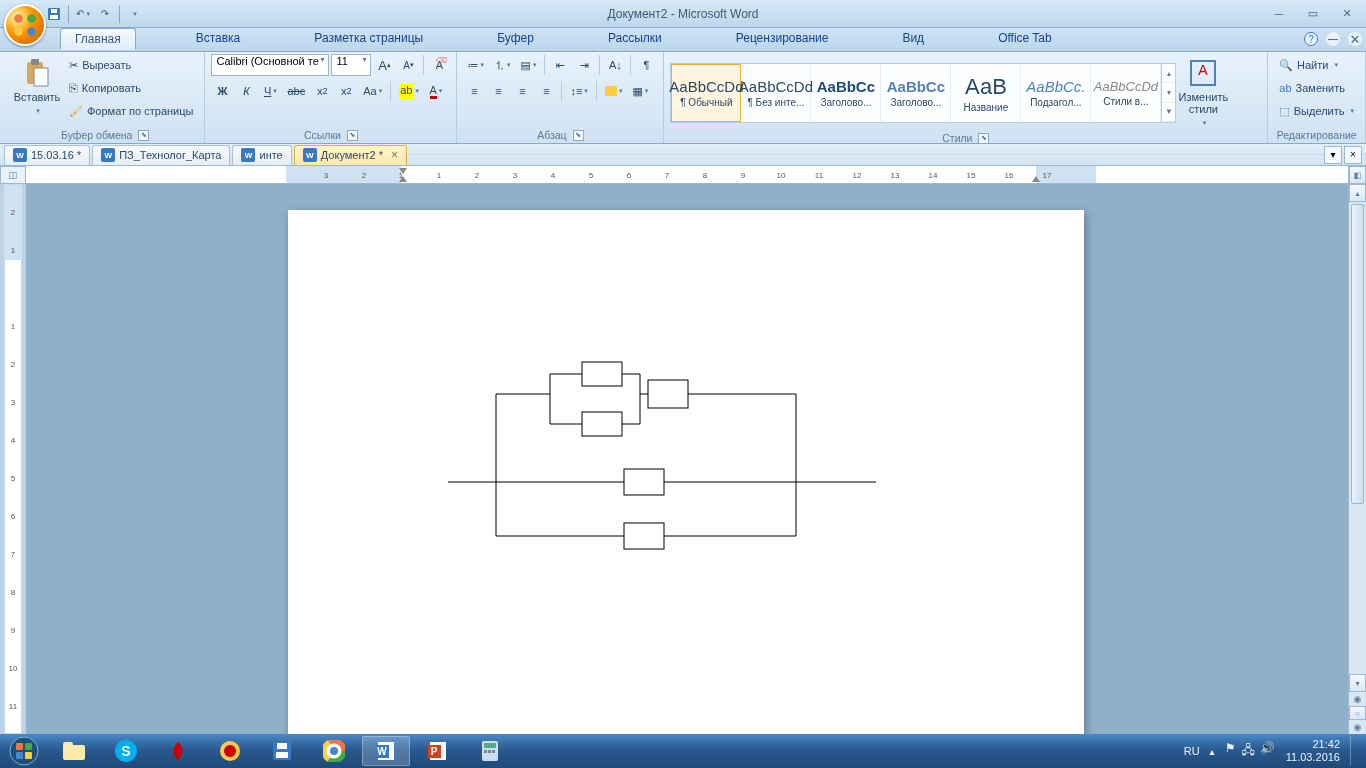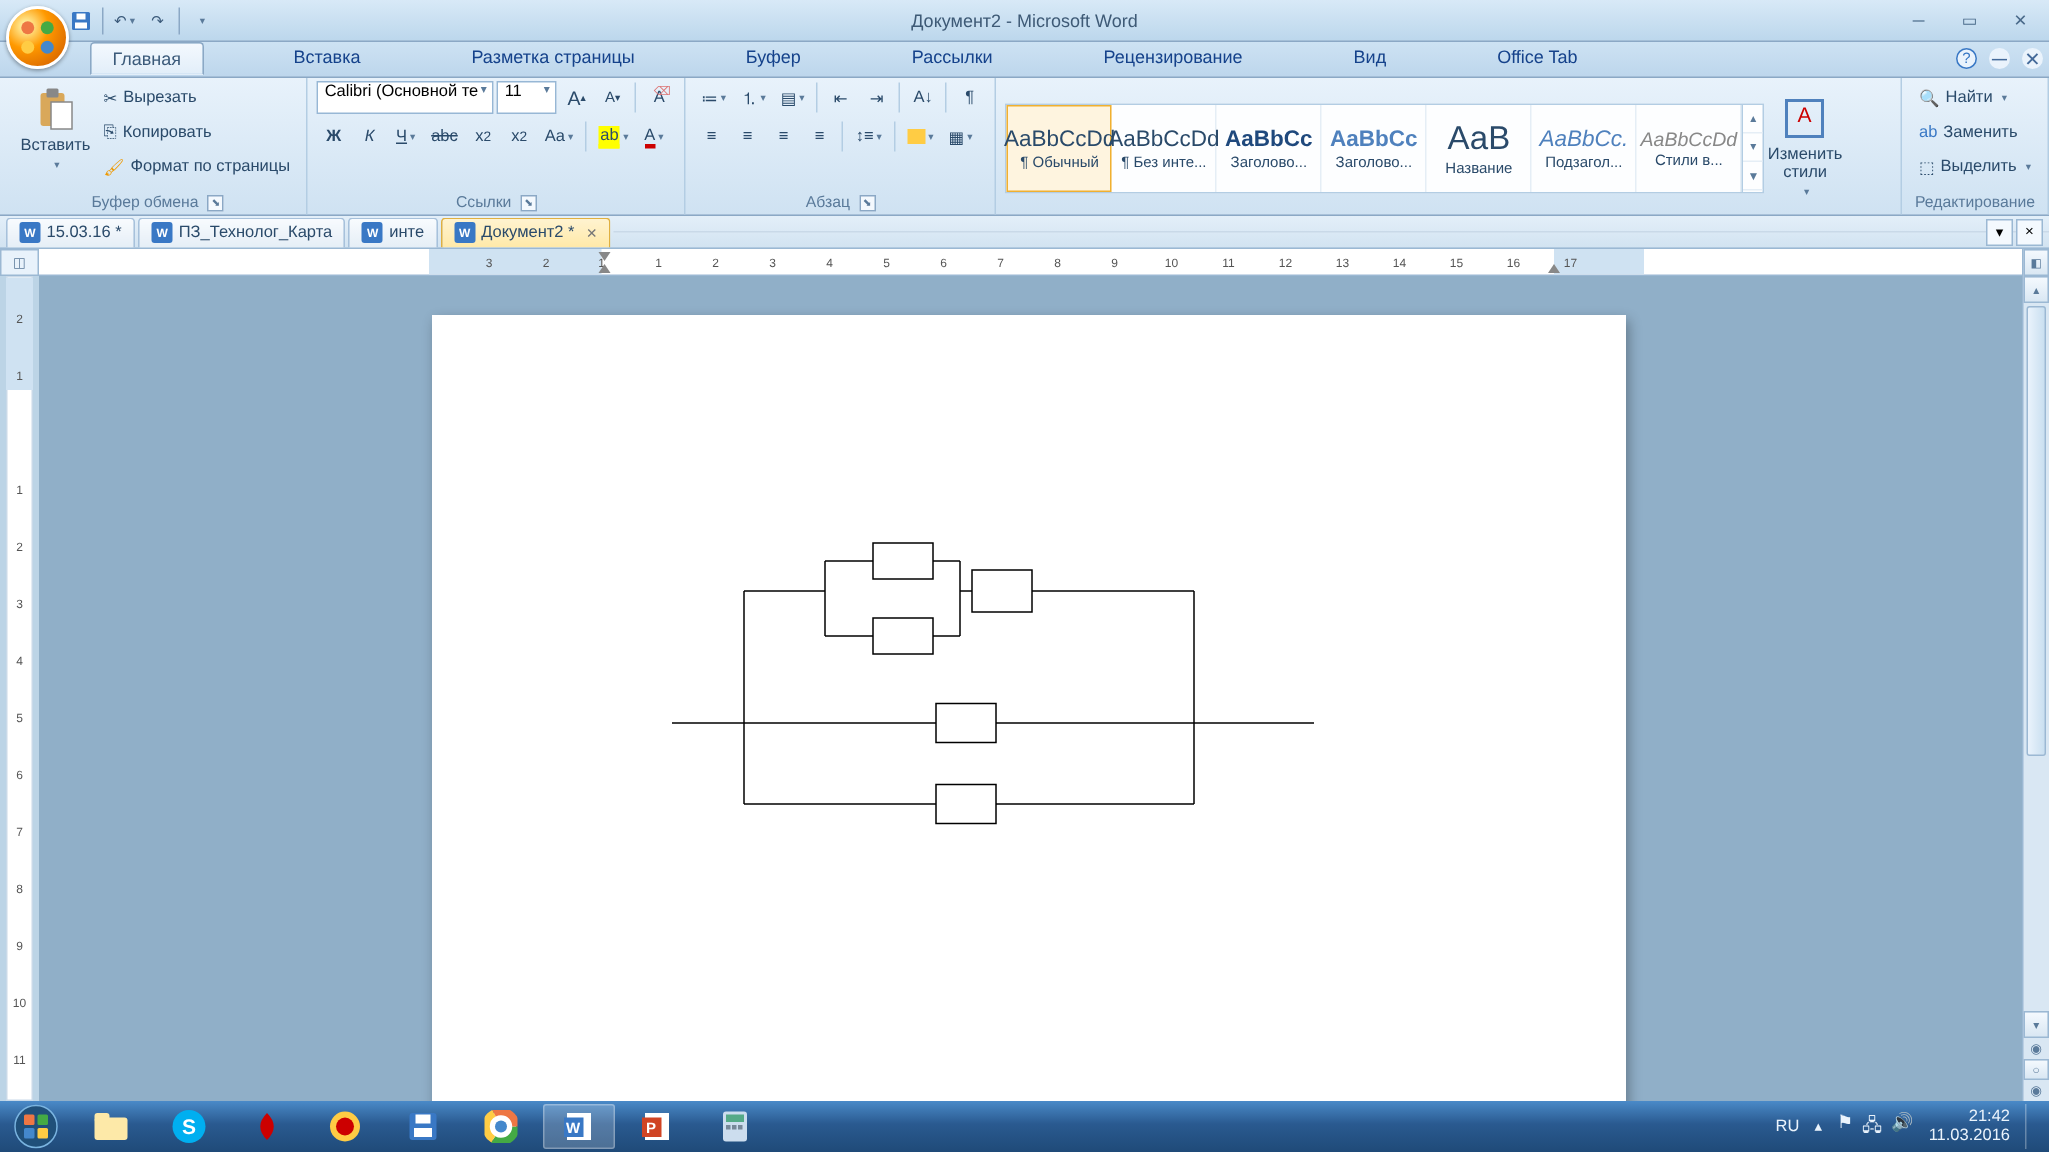--- a/index.html
+++ b/index.html
@@ -310,20 +310,24 @@
         <div class="big-icon">
             <svg width="28" height="28" viewBox="0 0 28 28">
               <rect x="2" y="2" width="24" height="24" fill="none" stroke="#4f81bd" stroke-width="2"></rect>
               <text x="14" y="16" text-anchor="middle" font-size="14" fill="#c00">A</text>
             </svg>
           </div>
         <span>Изменить стили</span>
           <span class="dd-arrow">▾</span>
       </div>
     </div>
+    <div class="group-label">
+        <span>Стили</span>
+        <div class="dialog-launcher">⬊</div>
+      </div>
   </div>
 
   <div class="group">
     <div class="group-body">
       <div class="edit-list">
         <div class="edit-item">
             <span style="color:#6a8a3a;">🔍</span>
             <span>Найти</span>
             <span class="dd-arrow">▾</span>
           </div>

